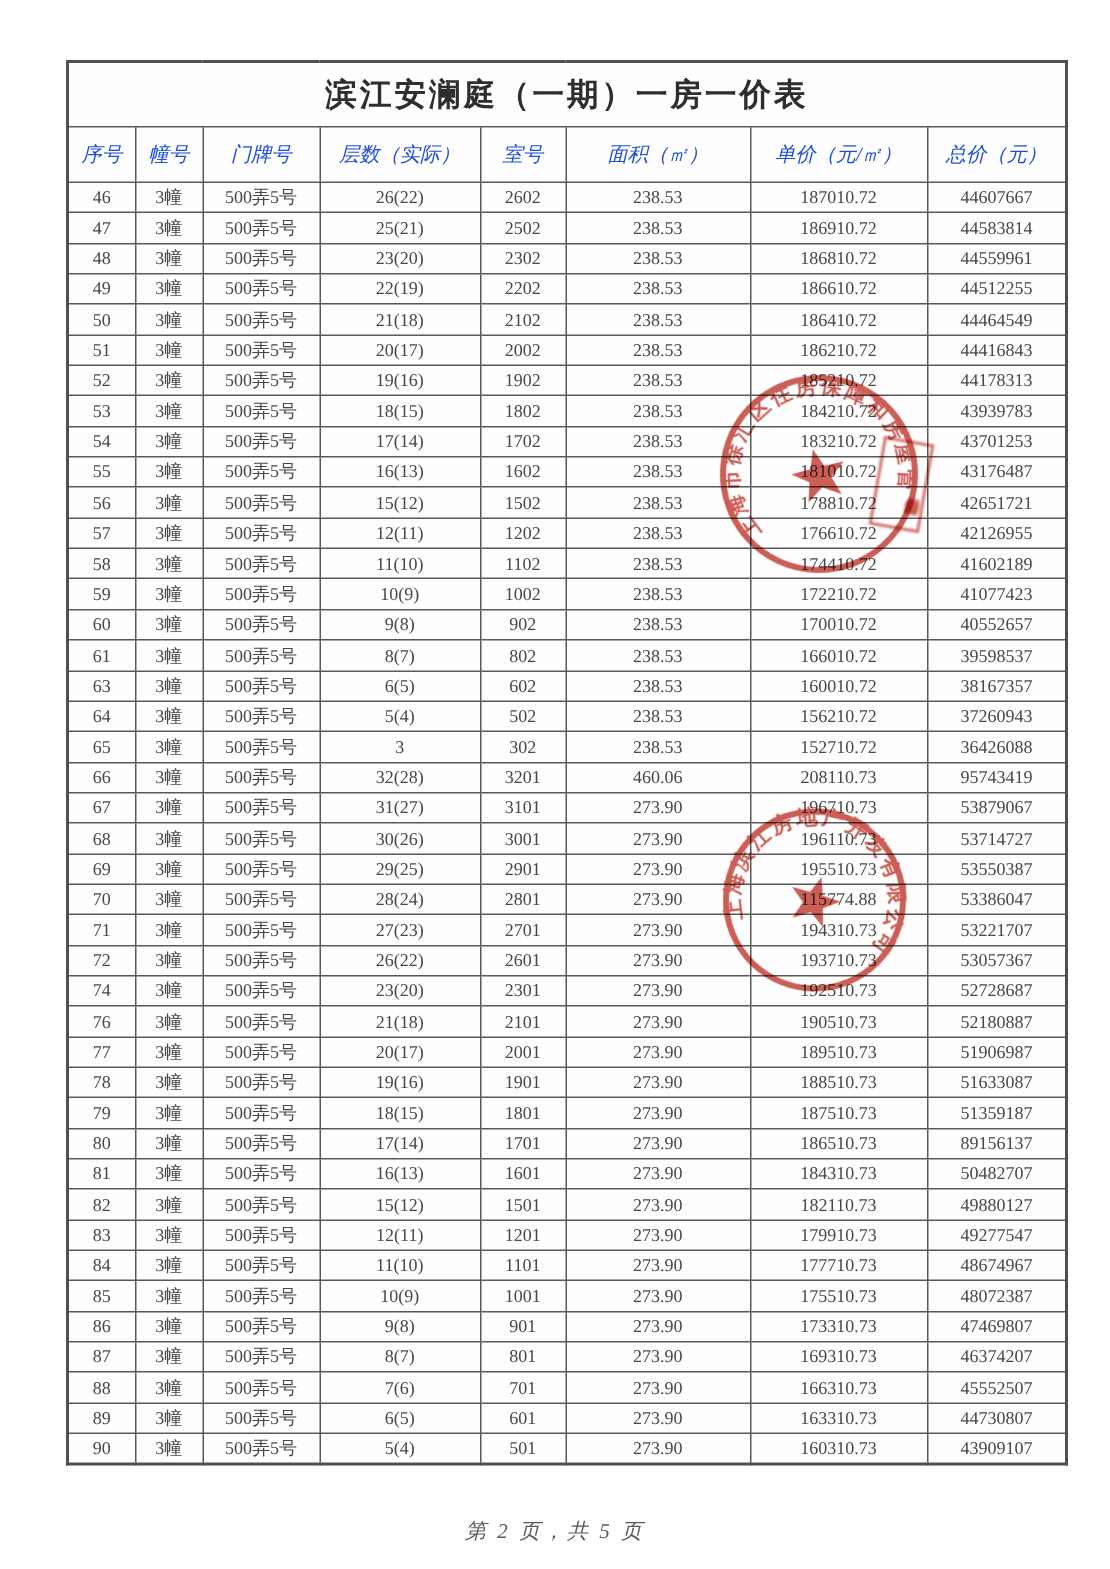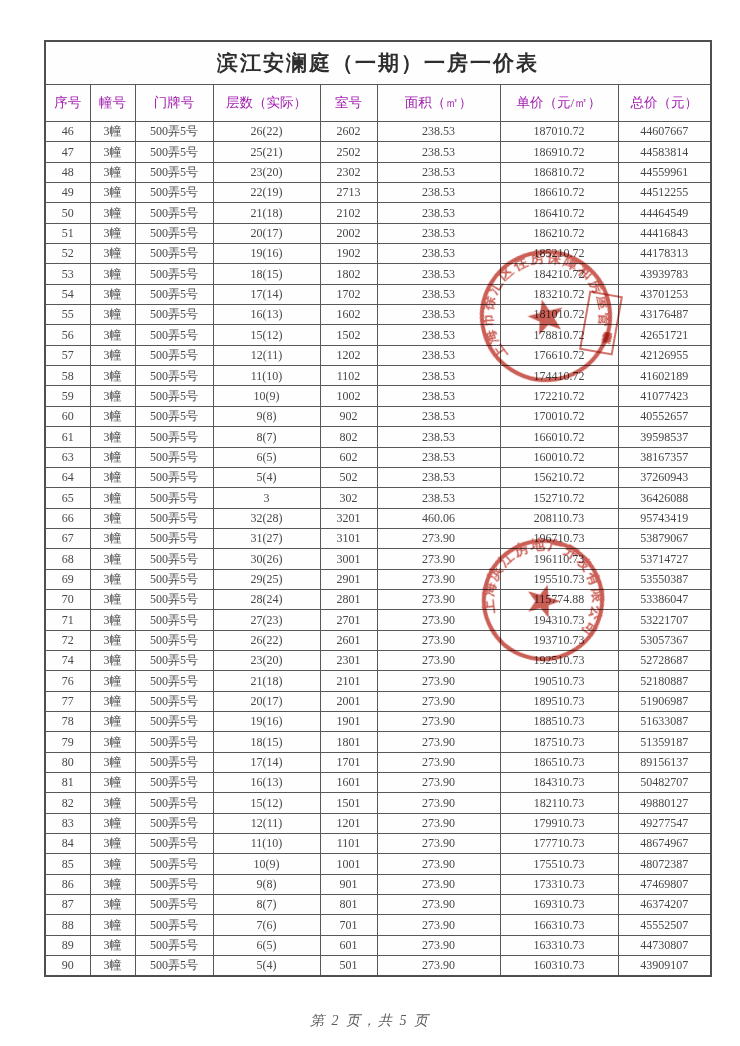--- a/index.html
+++ b/index.html
@@ -19,21 +19,21 @@
     border:1px solid #585858;
     text-align:center;vertical-align:middle;
     padding:0;line-height:1.05;
     color:#3c3c3c;
     overflow:hidden;white-space:nowrap;
   }
   tr.title-row th{
     height:42px;font-size:21px;font-weight:bold;letter-spacing:2px;color:#2e2e2e;
   }
   tr.header-row th{
-    height:36px;font-size:13.5px;font-weight:500;color:#a21caf;
+    height:36px;font-size:13.5px;font-weight:500;color:#1d4ed8;font-style:italic;
   }
   tr.data-row td{height:19.35px;font-size:12px;color:#474747;}
   .footer-line{
     position:absolute;left:0;top:1012px;width:740px;text-align:center;
     font-size:14px;color:#5a5a5a;letter-spacing:2px;font-style:italic;
   }
   .watermark{
     position:absolute;right:4px;top:1063px;
     font-family:"Liberation Sans","DejaVu Sans",sans-serif;
     font-size:18px;font-weight:bold;color:#ffffff;letter-spacing:1px;
@@ -113,21 +113,21 @@
           <td>2302</td>
           <td>238.53</td>
           <td>186810.72</td>
           <td>44559961</td>
         </tr>
         <tr class="data-row">
           <td>49</td>
           <td>3幢</td>
           <td>500弄5号</td>
           <td>22(19)</td>
-          <td>2713</td>
+          <td>2202</td>
           <td>238.53</td>
           <td>186610.72</td>
           <td>44512255</td>
         </tr>
         <tr class="data-row">
           <td>50</td>
           <td>3幢</td>
           <td>500弄5号</td>
           <td>21(18)</td>
           <td>2102</td>

